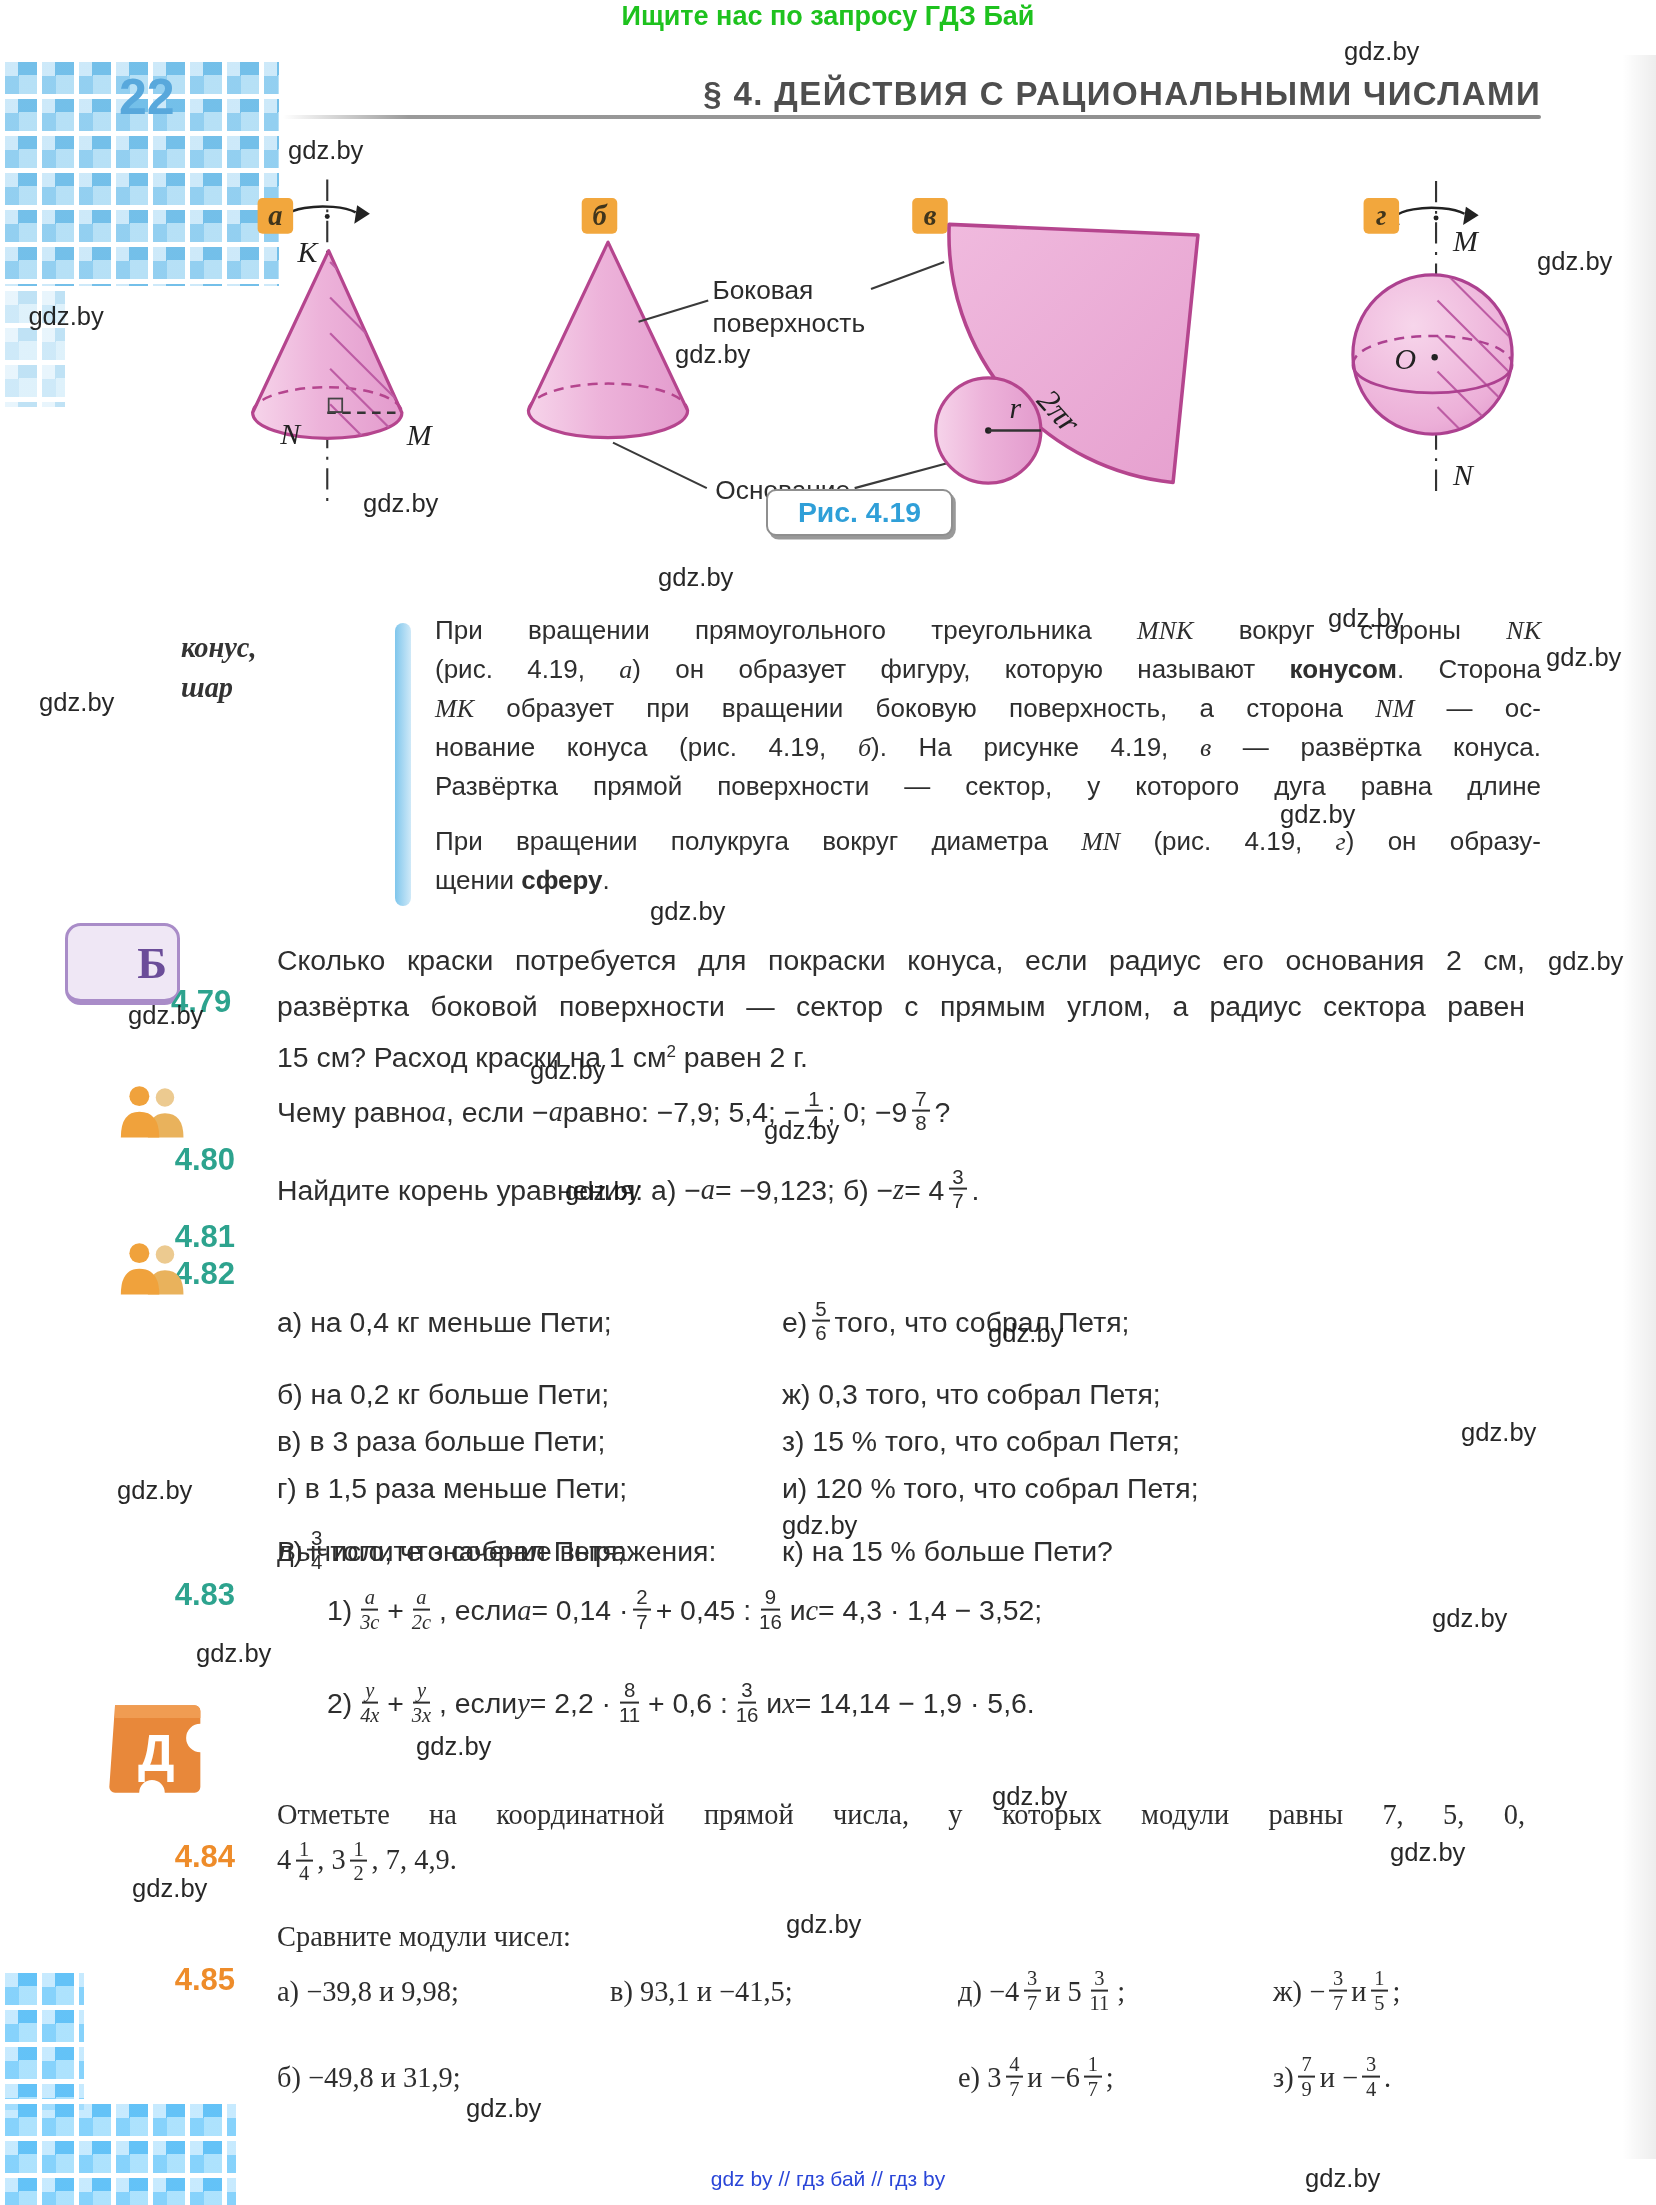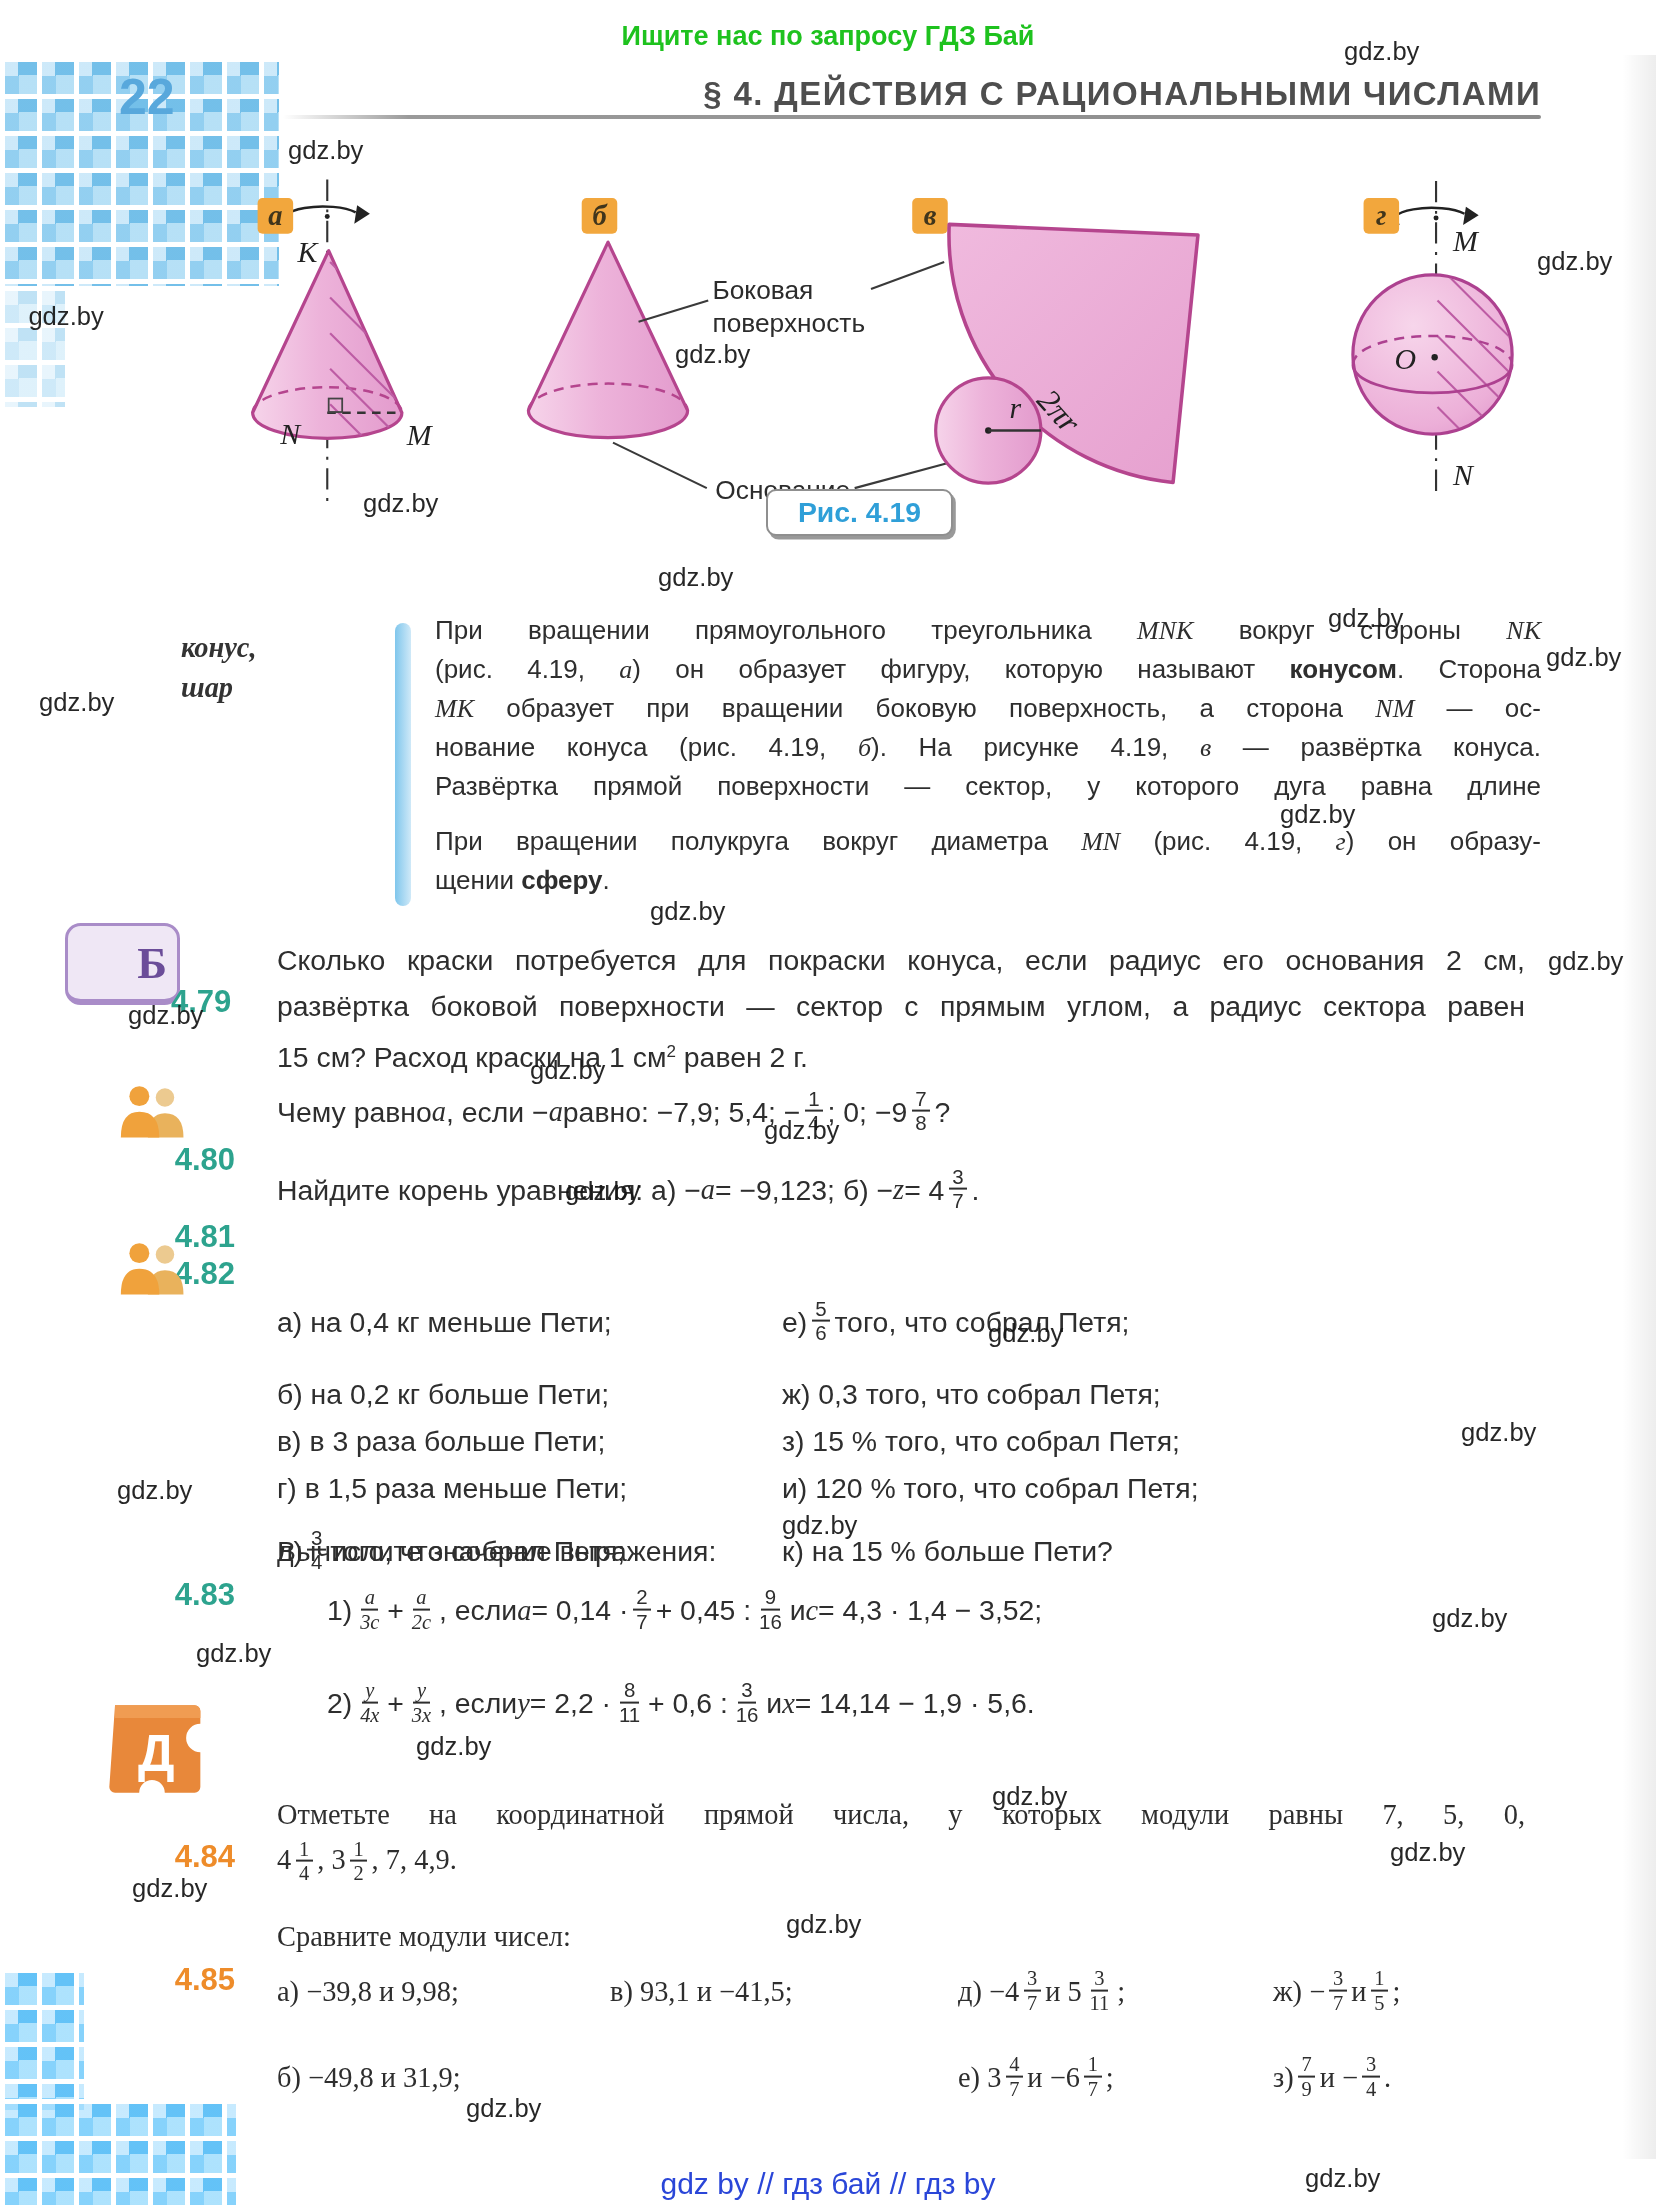--- a/index.html
+++ b/index.html
@@ -2,23 +2,23 @@
 <html lang="ru" style="font-size:11.4px"><head>
 <meta charset="utf-8">
 <style>
   html,body{margin:0;padding:0;background:#fff;}
   .page{position:relative;width:1656px;height:2205px;background:#fff;overflow:hidden;
         font-family:"Liberation Sans",sans-serif;color:#2e2e2e;}
   .abs{position:absolute;}
 
   
   .top-link{position:absolute;top:1.4px;left:0;width:100%;text-align:center;
-            font-size:27px;color:#1ec21e;font-weight:bold;margin-top:20px;}
+            font-size:27px;color:#1ec21e;font-weight:bold;}
   .footer-link{position:absolute;top:2167px;left:0;width:100%;text-align:center;
-            font-size:30px;color:#2a46d8;}
+            font-size:21px;color:#2a46d8;}
 
   
   .scan-edge{position:absolute;top:55px;right:0;width:34px;height:2104px;
              background:linear-gradient(to right,rgba(0,0,0,0),rgba(0,0,0,.07));}
 
   
   .checker{position:absolute;
     background-image:
       linear-gradient(#ffffff 0 5px, transparent 5px),
       linear-gradient(90deg,#ffffff 0 5px, transparent 5px),

